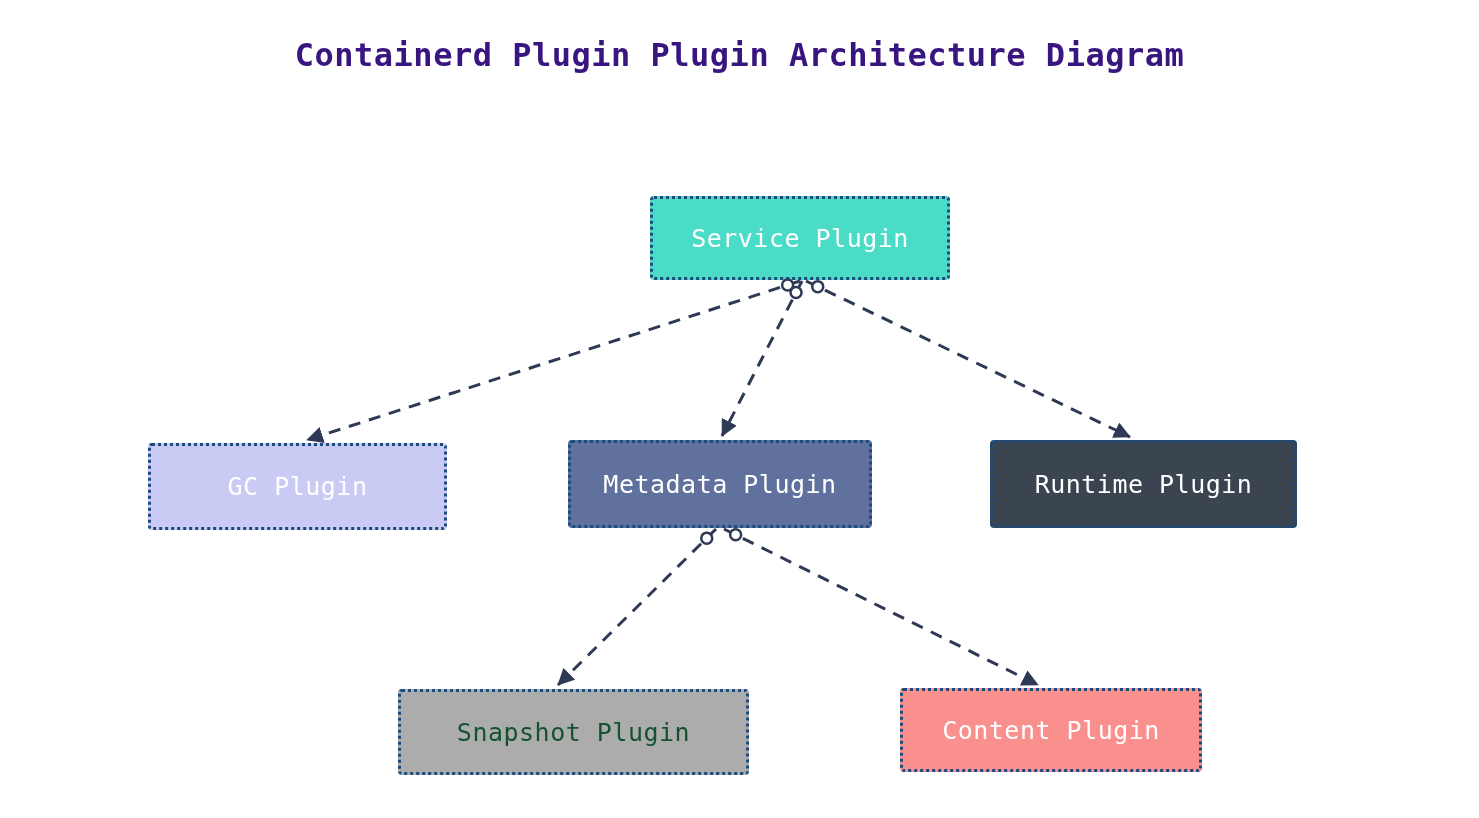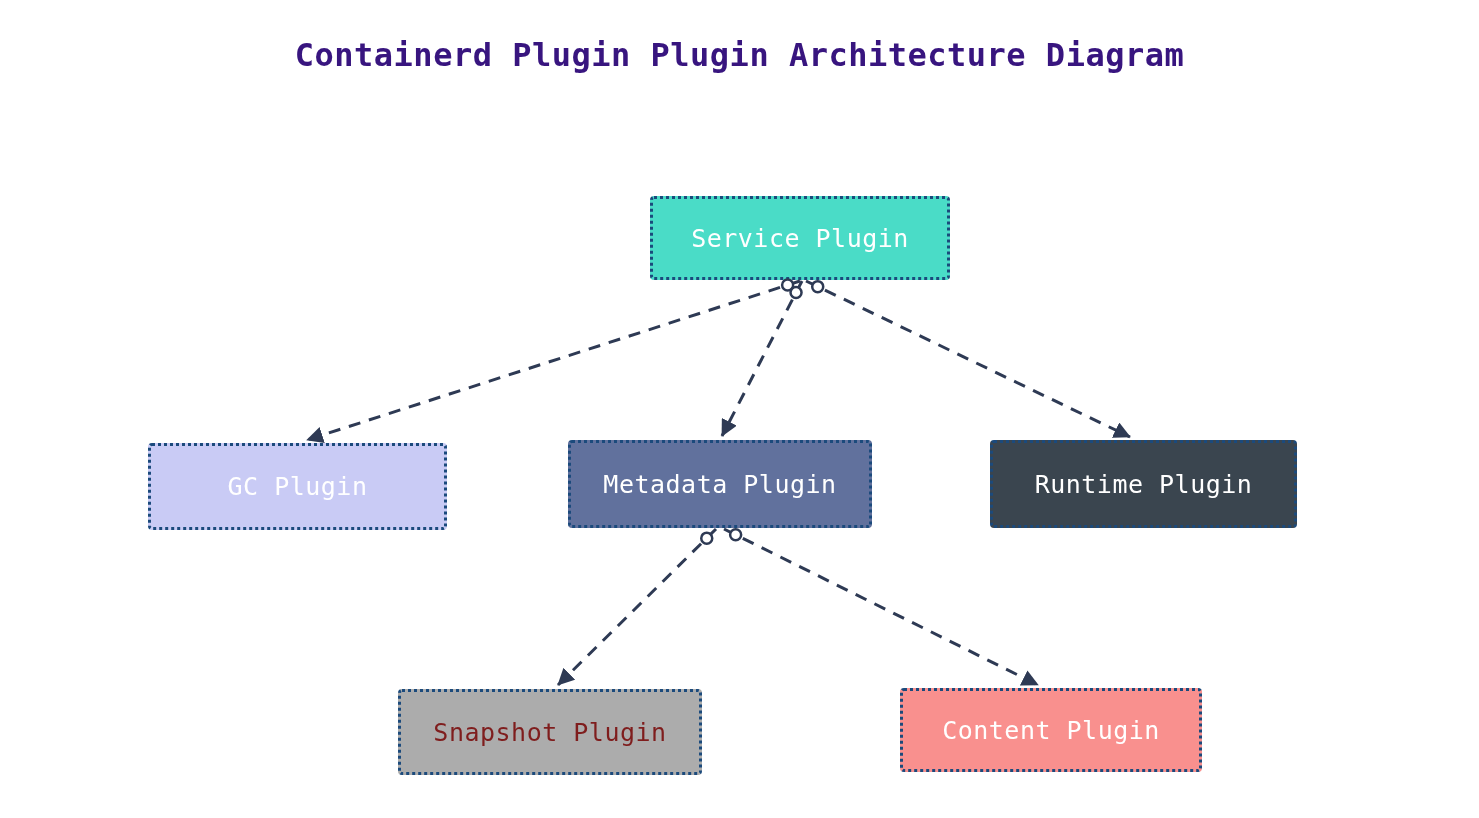--- a/index.html
+++ b/index.html
@@ -58,21 +58,21 @@
   </div>
   <div class="node" style="left: 148px; top: 443px; width: 299px; height: 87px; background: rgb(201, 203, 245); color: rgb(255, 255, 255); border-color: rgb(27, 74, 124);">
     <span>GC Plugin</span>
   </div>
   <div class="node" style="left: 568px; top: 440px; width: 304px; height: 88px; background: rgb(97, 113, 157); color: rgb(255, 255, 255); border-color: rgb(27, 74, 124);">
     <span>Metadata Plugin</span>
   </div>
   <div class="node" style="left: 990px; top: 440px; width: 307px; height: 88px; background: rgb(58, 69, 79); color: rgb(255, 255, 255); border-color: rgb(27, 74, 124);">
     <span>Runtime Plugin</span>
   </div>
-  <div class="node" style="left: 398px; top: 689px; width: 304px; height: 86px; background: rgb(172, 172, 172); color: #7f1d1d; border-color: rgb(27, 74, 124); align-items: center;">
+  <div class="node" style="left: 398px; top: 689px; width: 351px; height: 86px; background: rgb(172, 172, 172); color: #14532d; border-color: rgb(27, 74, 124); align-items: center;">
     <span>Snapshot Plugin</span>
   </div>
   <div class="node" style="left: 900px; top: 688px; width: 302px; height: 84px; background: rgb(249, 144, 142); color: rgb(255, 255, 255); border-color: rgb(27, 74, 124);">
     <span>Content Plugin</span>
   </div>
 
   <svg id="edge-layer" viewBox="0 0 1479 818" xmlns="http://www.w3.org/2000/svg">
     <defs>
       <marker id="arrowhead" viewBox="0 0 10 10" refX="9.5" refY="5" markerWidth="5.6" markerHeight="5.6" orient="auto">
         <path d="M0,0 L10,5 L0,10 z" class="arrow-fill" fill="#2e3a54"></path>

